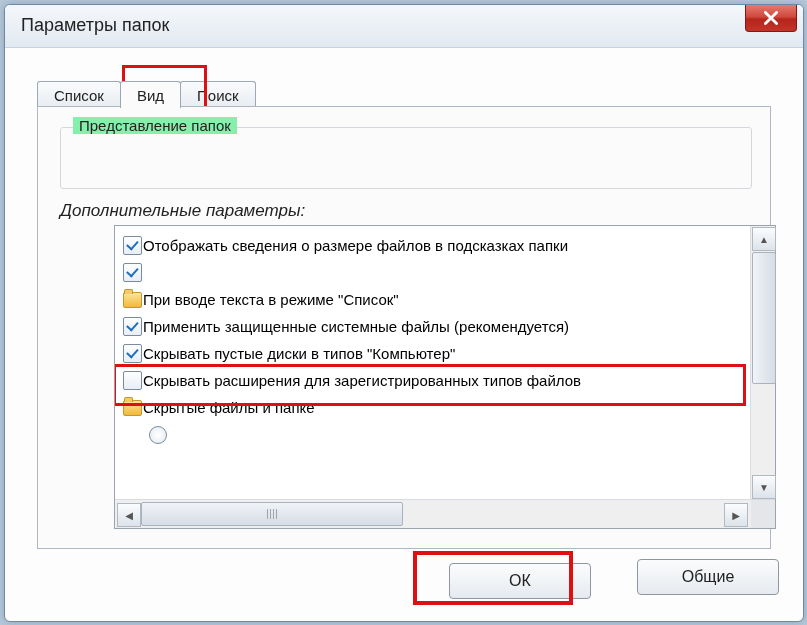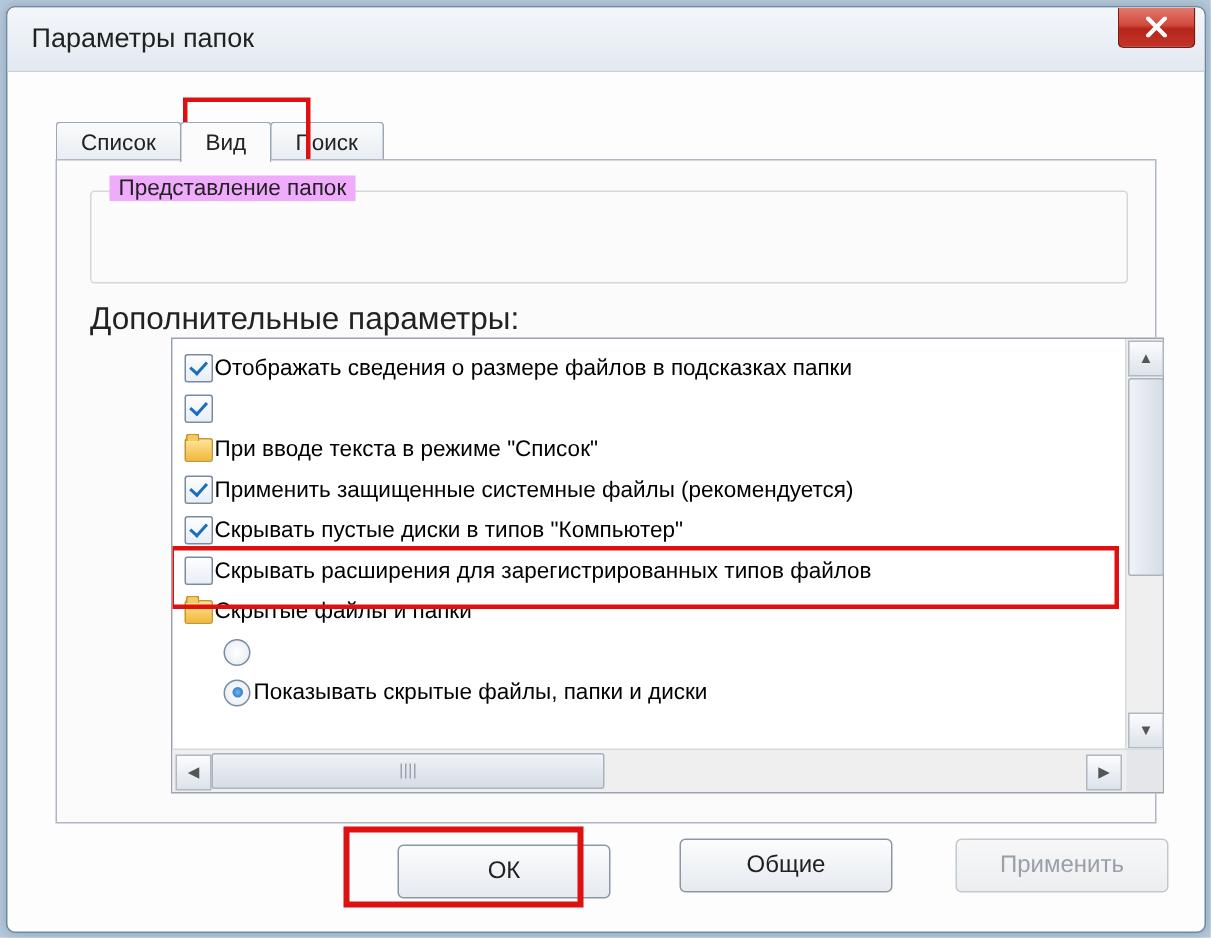--- a/index.html
+++ b/index.html
@@ -105,31 +105,32 @@
     height: 60px;
     border: 1px solid #d4d8dd;
     border-radius: 3px;
     background: #fbfbfb;
   }
   .groupbox .legend {
     position: absolute;
     left: 12px;
     top: -11px;
     padding: 0 6px;
-    background: #f0abfc;
+    background: #86efac;
     font-size: 15px;
     color: #222;
   }
 
   .adv-label {
     position: absolute;
     left: 22px;
     top: 94px;
-    font-size: 21px;
+    font-size: 17px;
     color: #222;
+    font-style: italic;
   }
 
   
   .list-container {
     position: absolute;
     left: 48px;
     top: 118px;
     width: 662px;
     height: 304px;
     border: 1px solid #9aa3ae;
@@ -384,32 +385,26 @@
         <div class="row">
           <span class="glyph">
               <span class="chk"></span>
             </span>
           <span>Скрывать расширения для зарегистрированных типов файлов</span>
         </div>
         <div class="row">
           <span class="glyph">
               <span class="folder-ico"></span>
             </span>
-          <span>Скрытые файлы и папки</span>
+          <span>Скрытые файлы и папке</span>
         </div>
         <div class="row indent1">
           <span class="glyph">
               <span class="radio"></span>
             </span>
-        </div>
-        <div class="row indent1">
-          <span class="glyph">
-              <span class="radio sel"></span>
-            </span>
-          <span>Показывать скрытые файлы, папки и диски</span>
         </div>
 
         <div class="row-highlight" style="left:-2px; top:138px; width:627px; height:36px;"></div>
       </div>
 
       <div class="vscroll">
         <div class="arrow up">▲</div>
         <div class="thumb"></div>
         <div class="arrow down">▼</div>
       </div>
@@ -434,18 +429,15 @@
 
   <div class="btn-row">
     <div class="ok-wrap">
       <div class="push-btn">
           <span>ОК</span>
         </div>
     </div>
     <div class="push-btn">
         <span>Общие</span>
       </div>
-    <div class="push-btn disabled">
-        <span>Применить</span>
-      </div>
   </div>
 
 </div>
 
 </body></html>

